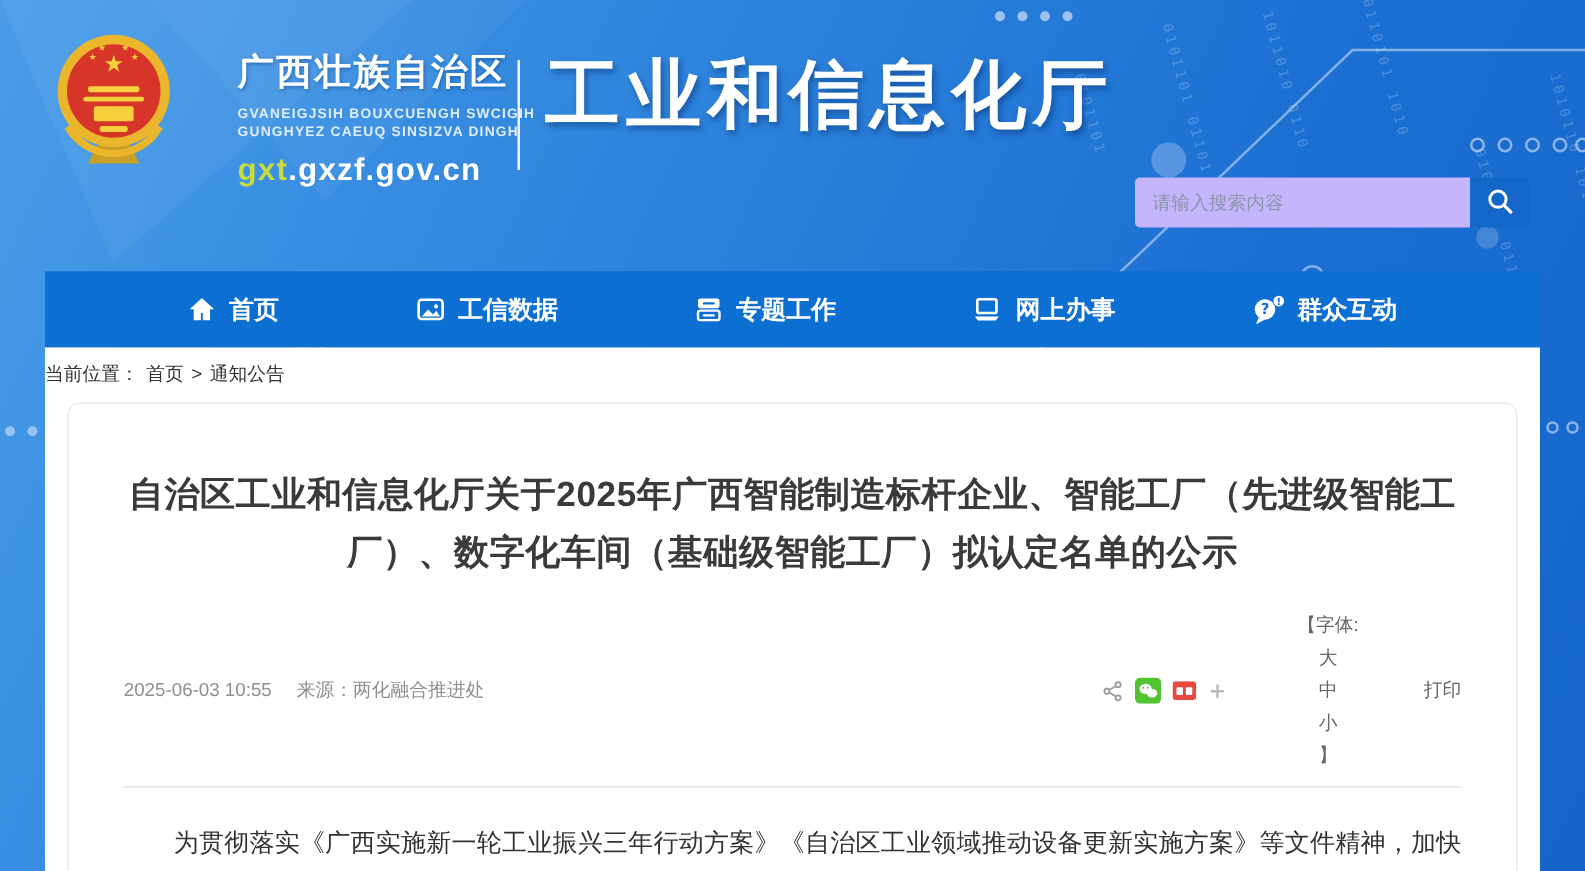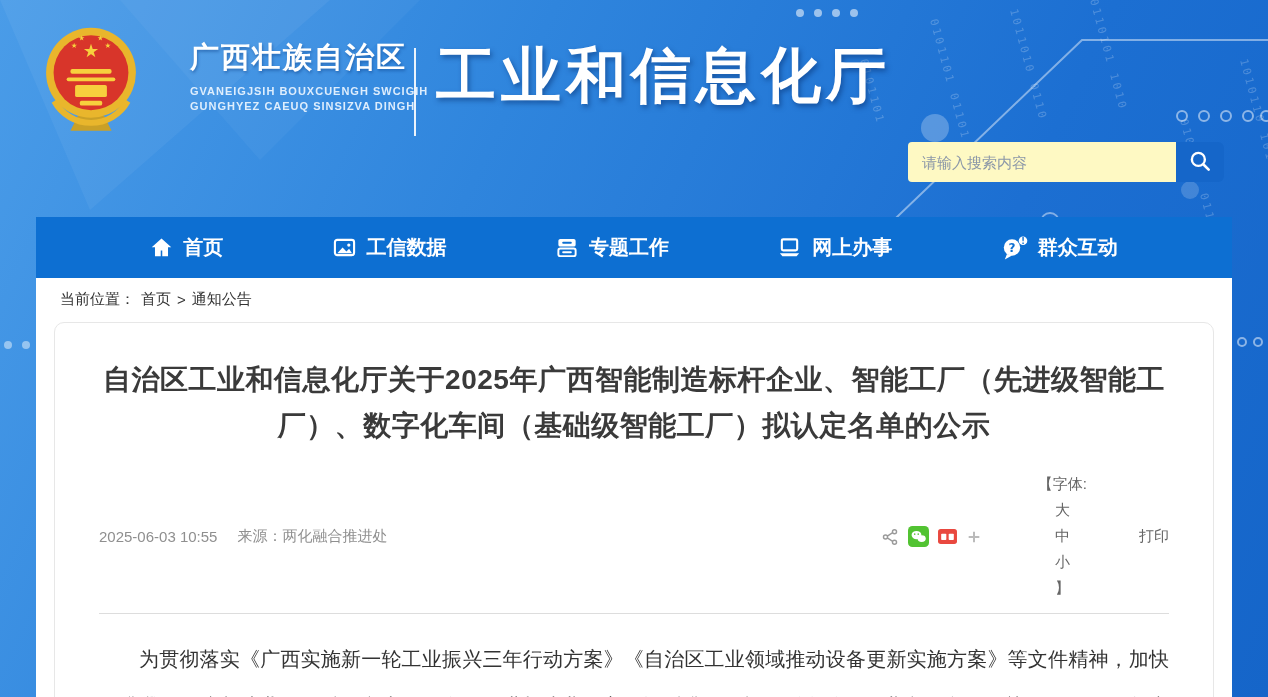--- a/index.html
+++ b/index.html
@@ -19,42 +19,42 @@
   .org-url{font-size:25px;font-weight:bold;margin-top:8px;color:#fff;letter-spacing:1px;}
   .org-url .pfx{color:#c8dd3c;}
   .hero-divider{position:absolute;left:414px;top:48px;width:2px;height:88px;
     background:rgba(255,255,255,.9);}
   .site-title{position:absolute;left:436px;top:36px;font-size:60px;font-weight:900;
     color:#fff;letter-spacing:5px;white-space:nowrap;
     font-family:"Liberation Serif","DejaVu Serif",serif;
     text-shadow:2px 3px 5px rgba(5,45,110,.5);}
   .search-wrap{position:absolute;left:908px;top:142px;display:flex;height:40px;}
   .search-input{width:268px;height:40px;border:none;outline:none;box-sizing:border-box;
-    background:#fef9c3;border-radius:4px 0 0 4px;padding:14px 14px;font-size:15px;color:#444;}
+    background:#c4b5fd;border-radius:4px 0 0 4px;padding:14px 14px;font-size:15px;color:#444;}
   .search-input::placeholder{color:#8b97a8;}
   .search-btn{width:48px;height:40px;border:none;background:#1566c9;cursor:pointer;
     border-radius:0 6px 6px 0;display:flex;align-items:center;justify-content:center;}
 
   
   .nav{position:absolute;left:36px;top:217px;width:1196px;height:61px;z-index:2;
     background:#0d6fd2;display:flex;align-items:center;justify-content:space-around;
     padding:0 60px;box-sizing:border-box;}
   .nav-item{display:flex;align-items:center;gap:10px;color:#fff;font-size:20px;
     font-weight:bold;cursor:pointer;white-space:nowrap;}
   .nav-item svg{display:block;}
 
   
   .content{position:absolute;left:36px;top:278px;width:1196px;height:419px;z-index:2;
     background:#fff;}
-  .breadcrumb{height:42px;display:flex;align-items:center;padding-left:24px;
+  .breadcrumb{height:42px;display:flex;align-items:center;
     font-size:15px;color:#333;gap:6px;}
   .breadcrumb .link{cursor:pointer;}
   .article-card{margin:2px 18px 0 18px;border:1px solid #e7e7e7;border-radius:10px;
     height:500px;box-sizing:border-box;background:#fff;}
-  .article-title{margin:34px auto 0 auto;max-width:1092px;text-align:center;
+  .article-title{margin:50px auto 0 auto;max-width:1092px;text-align:center;
     font-size:28px;font-weight:bold;color:#3a3a3a;line-height:46px;letter-spacing:.5px;}
   .meta-row{display:flex;justify-content:space-between;align-items:center;
     margin:26px 44px 0 44px;font-size:15px;color:#8f8f8f;}
   .meta-left{display:flex;gap:20px;align-items:center;text-align:right;}
   .meta-right{display:flex;align-items:center;gap:10px;}
   .share-icons{display:flex;align-items:center;gap:9px;margin-right:46px;}
   .share-icons span{display:flex;cursor:pointer;}
   .fontsize-group{color:#666;display:flex;align-items:center;gap:7px;margin-right:42px;flex-direction:column;}
   .fontsize-group .fs{cursor:pointer;}
   .print{color:#666;cursor:pointer;}
@@ -128,20 +128,23 @@
     </g>
     <path d="M14 78 a40 40 0 0 0 72 0 l6 4 a48 48 0 0 1 -84 0 z" fill="#e9b62c"></path>
   </svg>
 
   <div class="org-block">
     <div class="org-name">广西壮族自治区</div>
     <div class="org-rom">
       <div>GVANEIGJSIH BOUXCUENGH SWCIGIH</div>
       <div>GUNGHYEZ CAEUQ SINSIZVA DINGH</div>
     </div>
+    <div class="org-url">
+      <span class="pfx">gxt</span><span>.gxzf.gov.cn</span>
+    </div>
   </div>
 
   <div class="hero-divider"></div>
 
   <div class="site-title">工业和信息化厅</div>
 
   <div class="search-wrap">
     <input class="search-input" type="text" placeholder="请输入搜索内容" style="">
     <button class="search-btn">
       <span>

